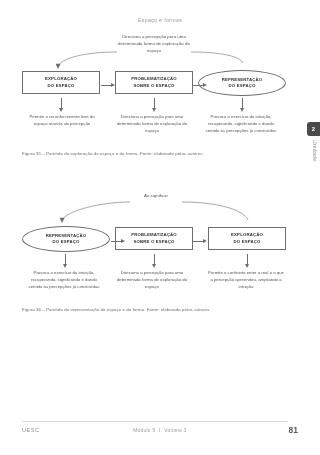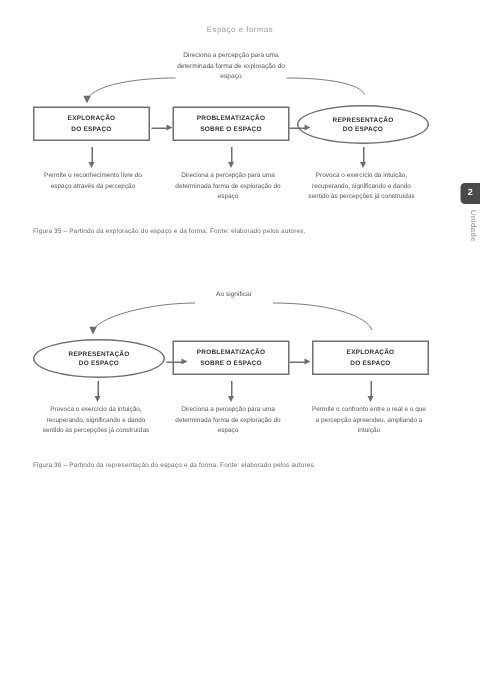--- a/index.html
+++ b/index.html
@@ -382,14 +382,24 @@
       </div>
 
       <div class="desc" id="desc-4">Provoca o exercício da intuição, recuperando, significando e dando sentido às percepções já construídas</div>
       <div class="desc" id="desc-5">Direciona a percepção para uma determinada forma de exploração do espaço</div>
       <div class="desc" id="desc-6">Permite o confronto entre o real e o que a percepção apreendeu, ampliando a intuição</div>
     </div>
 
     <div class="caption" id="caption-2">Figura 36 – Partindo da representação do espaço e da forma. Fonte: elaborado pelos autores.</div>
   </div>
 
+  <div class="footer">
+    <div class="footer-rule"></div>
+    <div class="footer-left">UESC</div>
+    <div class="footer-center">
+      <span>Módulo 5</span>
+      <span class="footer-sep">I</span>
+      <span>Volume 3</span>
+    </div>
+    <div class="footer-page">81</div>
+  </div>
 
 </div>
 
 </body></html>

